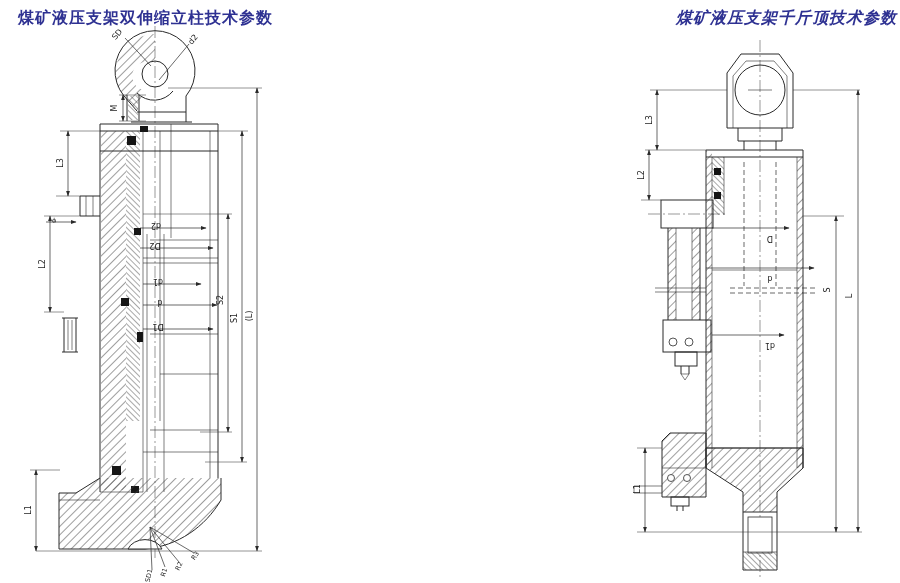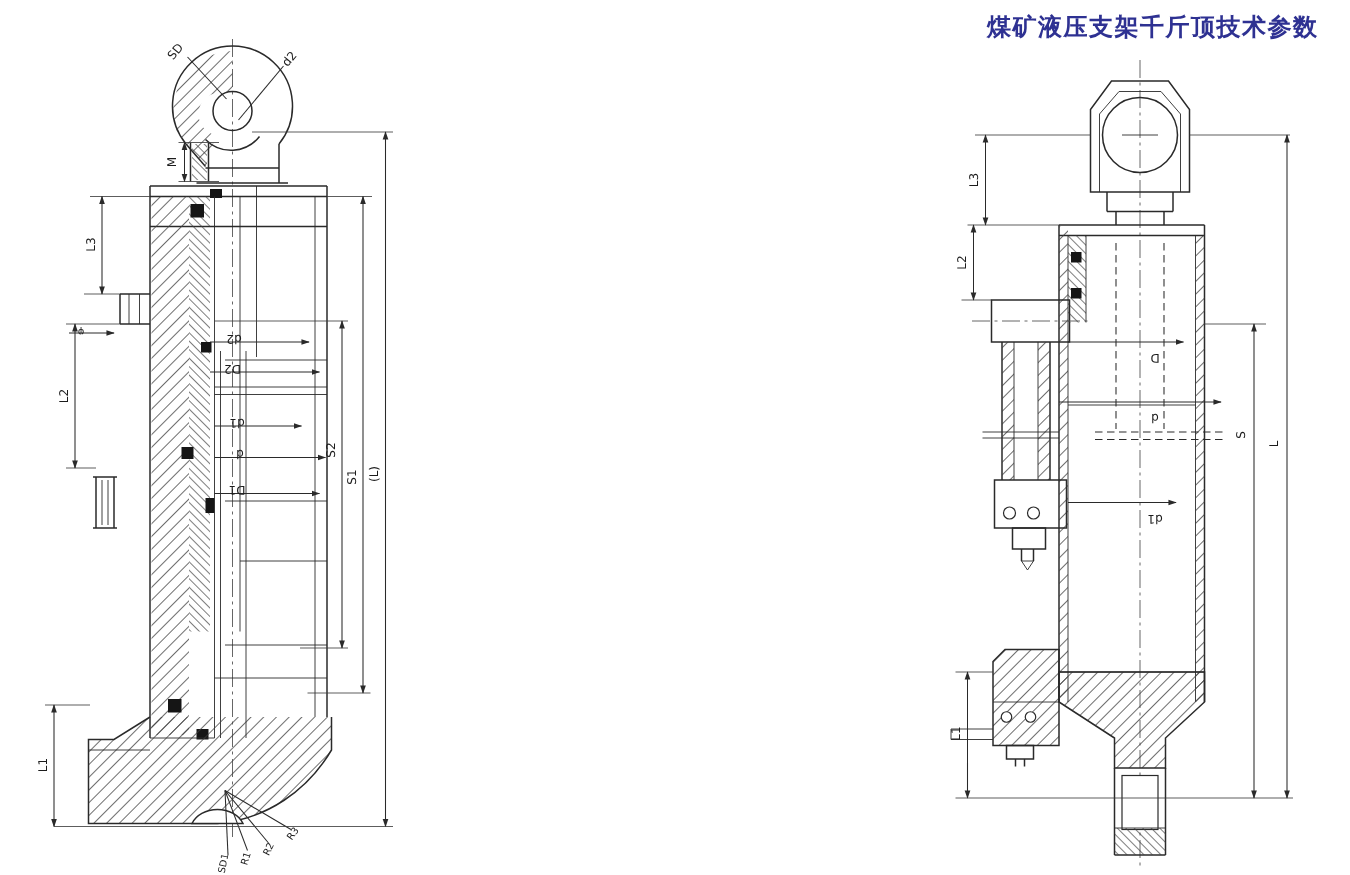--- a/index.html
+++ b/index.html
@@ -5,40 +5,41 @@
   html,body{margin:0;padding:0;background:#ffffff;}
   .sheet-wrap{
     position:relative;width:900px;height:583px;background:#ffffff;overflow:hidden;
     font-family:"Liberation Sans", sans-serif;
   }
   .panel-title{
     position:absolute;top:8px;font-size:16px;font-weight:bold;color:#2e3192;
     letter-spacing:1px;white-space:nowrap;
   }
   .panel-title.left{left:18px;}
-  .panel-title.right{left:658px;}
+  .panel-title.right{left:676px;font-style:italic;}
   svg.sheet{position:absolute;left:0;top:0;}
   svg .ol{stroke:#2a2a2a;stroke-width:1;fill:none;}
   svg .thin{stroke:#2a2a2a;stroke-width:.6;fill:none;}
   svg .dim{stroke:#2a2a2a;stroke-width:.7;fill:none;}
   svg .ext{stroke:#3a3a3a;stroke-width:.55;fill:none;}
   svg .cl{stroke:#555;stroke-width:.6;fill:none;stroke-dasharray:12 3 2 3;}
   svg .dash{stroke:#2a2a2a;stroke-width:.7;fill:none;stroke-dasharray:5 3;}
   svg .seal{fill:#151515;stroke:none;}
   svg text{
     fill:#1c1c1c;stroke:none;font-family:"DejaVu Sans", sans-serif;
     font-size:8px;text-anchor:middle;
   }
   svg text.sm{font-size:6.5px;}
 </style>
 </head>
 <body>
 
 <div class="sheet-wrap">
 
+  <div class="panel-title left">煤矿液压支架双伸缩立柱技术参数</div>
   <div class="panel-title right">煤矿液压支架千斤顶技术参数</div>
 
   <svg class="sheet" width="900" height="583" viewBox="0 0 900 583">
     <defs>
       <pattern id="h1" width="6" height="6" patternUnits="userSpaceOnUse" patternTransform="rotate(45)">
         <line x1="0" y1="0" x2="0" y2="6" stroke="#3d3d3d" stroke-width="1"></line>
       </pattern>
       <pattern id="h2" width="4" height="4" patternUnits="userSpaceOnUse" patternTransform="rotate(-45)">
         <line x1="0" y1="0" x2="0" y2="4" stroke="#3d3d3d" stroke-width="0.9"></line>
       </pattern>

